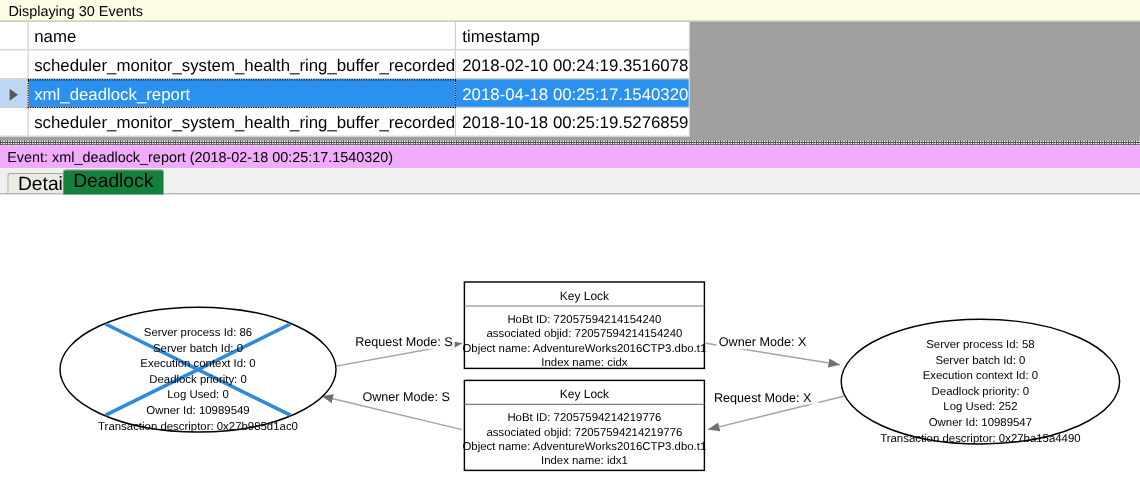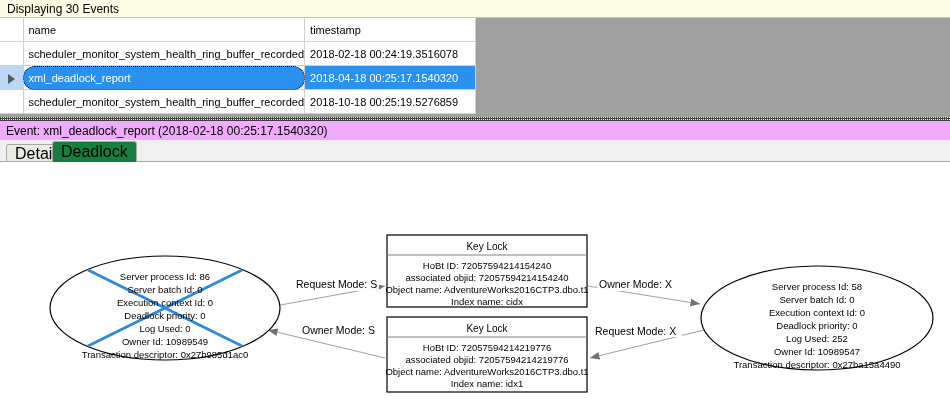--- a/index.html
+++ b/index.html
@@ -40,21 +40,21 @@
     position: absolute;
     left: 0; top: 18px;
     width: 950px; height: 99px;
     background: #a0a0a0;
     overflow: hidden;
   }
   table.events {
     border-collapse: collapse;
     table-layout: fixed;
     background: #ffffff;
-    font-size: 11px;
+    font-size: 14px;
   }
   table.events col.c-sel { width: 23px; }
   table.events col.c-name { width: 277px; }
   table.events col.c-ts { width: 171px; }
 
   table.events th, table.events td {
     border-right: 1px solid #d0d0d0;
     border-bottom: 1px solid #d0d0d0;
     height: 23px;
     padding: 0 0 0 5px;
@@ -72,21 +72,20 @@
   tr.row-selected td.sel-cell {
     background: #bcd7f5;
   }
   tr.row-selected td.data-cell {
     background: #2a91f0;
     color: #ffffff;
   }
   tr.row-selected td.first-data {
     outline: 1px dotted #000;
     outline-offset: -1px;
-    border-radius: 12px;
   }
   .row-arrow {
     display: inline-block;
     width: 0; height: 0;
     border-top: 5px solid transparent;
     border-bottom: 5px solid transparent;
     border-left: 7px solid #5a5a5a;
     vertical-align: middle;
   }
 
@@ -196,21 +195,21 @@
         <tr>
           <th class="sel-head"></th>
           <th>name</th>
           <th>timestamp</th>
         </tr>
       </thead>
       <tbody>
         <tr>
           <td class="sel-cell"></td>
           <td class="data-cell">scheduler_monitor_system_health_ring_buffer_recorded</td>
-          <td class="data-cell">2018-02-18 00:24:19.3516078</td>
+          <td class="data-cell">2018-02-10 00:24:19.3516078</td>
         </tr>
         <tr class="row-selected">
           <td class="sel-cell">
             <span class="row-arrow"></span>
           </td>
           <td class="data-cell first-data">xml_deadlock_report</td>
           <td class="data-cell">2018-04-18 00:25:17.1540320</td>
         </tr>
         <tr>
           <td class="sel-cell"></td>

